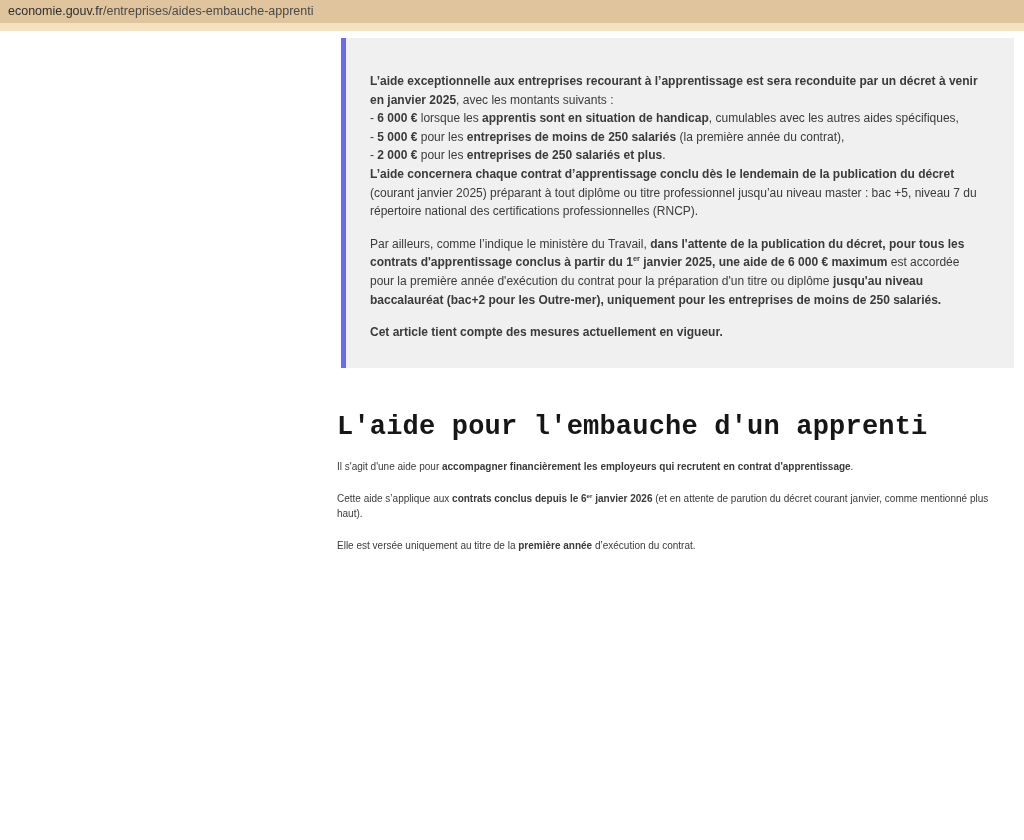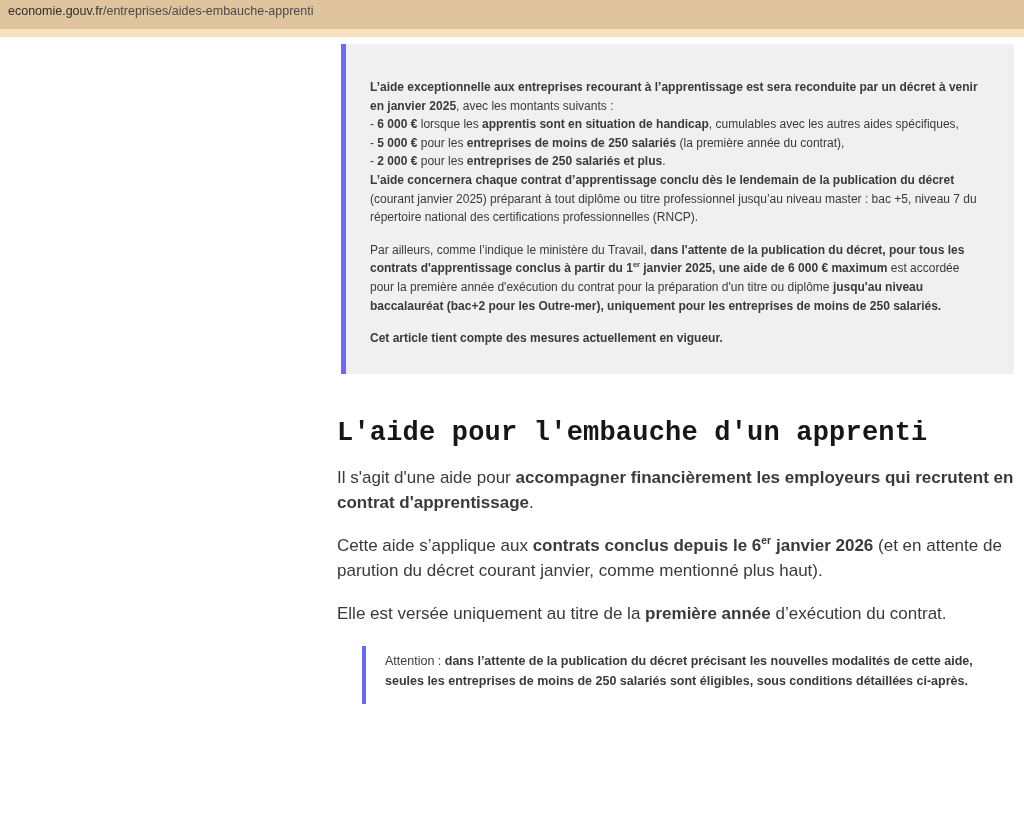--- a/index.html
+++ b/index.html
@@ -6,21 +6,21 @@
   html, body { margin: 0; padding: 0; }
   body {
     width: 1024px; height: 840px; overflow: hidden;
     background: #ffffff;
     font-family: "Liberation Sans", sans-serif;
     color: var(--text, #3a3a3a);
   }
 
   
   .urlbar {
-    height: 29px;
+    height: 23px;
     background: var(--urlbar-bg, #dfc49e);
     font-size: 12.5px; line-height: 23px;
     padding-left: 8px;
     white-space: nowrap;
   }
   .urlbar .domain { color: #2e2e2e; }
   .urlbar .path   { color: #4a4a4a; }
   .urlbar-strip { height: 8px; background: var(--urlbar-strip, #f7e2c0); }
 
   
@@ -49,21 +49,21 @@
   .link-suffix { text-decoration: none; }
 
   
   .page-title {
     margin: 44px 0 0;
     font-size: 27px; font-weight: 700;
     color: var(--heading, #161616);
     letter-spacing: 0.2px;
     font-family: Liberation Mono, monospace;
   }
-  .body-p { margin: 17px 0 0; font-size: 17px; line-height: 1.5; }
+  .body-p { margin: 17px 0 0; font-size: 10px; line-height: 1.5; }
 
   
   .attention {
     margin: 20px 0 0 25px;
     width: 640px;
     border-left: 4px solid var(--accent, #6a6af4);
     padding: 5px 14px 12px 19px;
   }
   .attention-p { margin: 0; font-size: 12.5px; line-height: 1.62; }
 </style>
@@ -82,17 +82,14 @@
     <p class="callout-p"><span>Par ailleurs, comme l’indique le ministère du Travail, </span><span class="b">dans l'attente de la publication du décret, pour tous les contrats d'apprentissage conclus à partir du 1</span><sup class="b">er</sup><span class="b"> janvier 2025, une aide de 6 000 € maximum</span><span> est accordée pour la première année d'exécution du contrat pour la préparation d'un titre ou diplôme </span><span class="b">jusqu'au niveau baccalauréat (bac+2 pour les Outre-mer), uniquement pour les entreprises de moins de 250 salariés.</span></p>
     <p class="callout-p note">Cet article tient compte des mesures actuellement en vigueur.</p>
   </aside>
 
   <h1 class="page-title">L'aide pour l'embauche d'un apprenti</h1>
 
   <p class="body-p"><span>Il s'agit d'une aide pour </span><span class="b">accompagner financièrement les employeurs qui recrutent en contrat d'apprentissage</span><span>.</span></p>
   <p class="body-p"><span>Cette aide s’applique aux </span><span class="b">contrats conclus depuis le 6</span><sup class="b">er</sup><span class="b"> janvier 2026</span><span> (et en attente de parution du décret courant janvier, comme mentionné plus haut).</span></p>
   <p class="body-p"><span>Elle est versée uniquement au titre de la </span><span class="b">première année</span><span> d’exécution du contrat.</span></p>
 
-  <aside class="attention">
-    <p class="attention-p"><span>Attention : </span><span class="b">dans l’attente de la publication du décret précisant les nouvelles modalités de cette aide, seules les entreprises de moins de 250 salariés sont éligibles, sous conditions détaillées ci-après.</span></p>
-  </aside>
 
 </main>
 
 </body></html>

